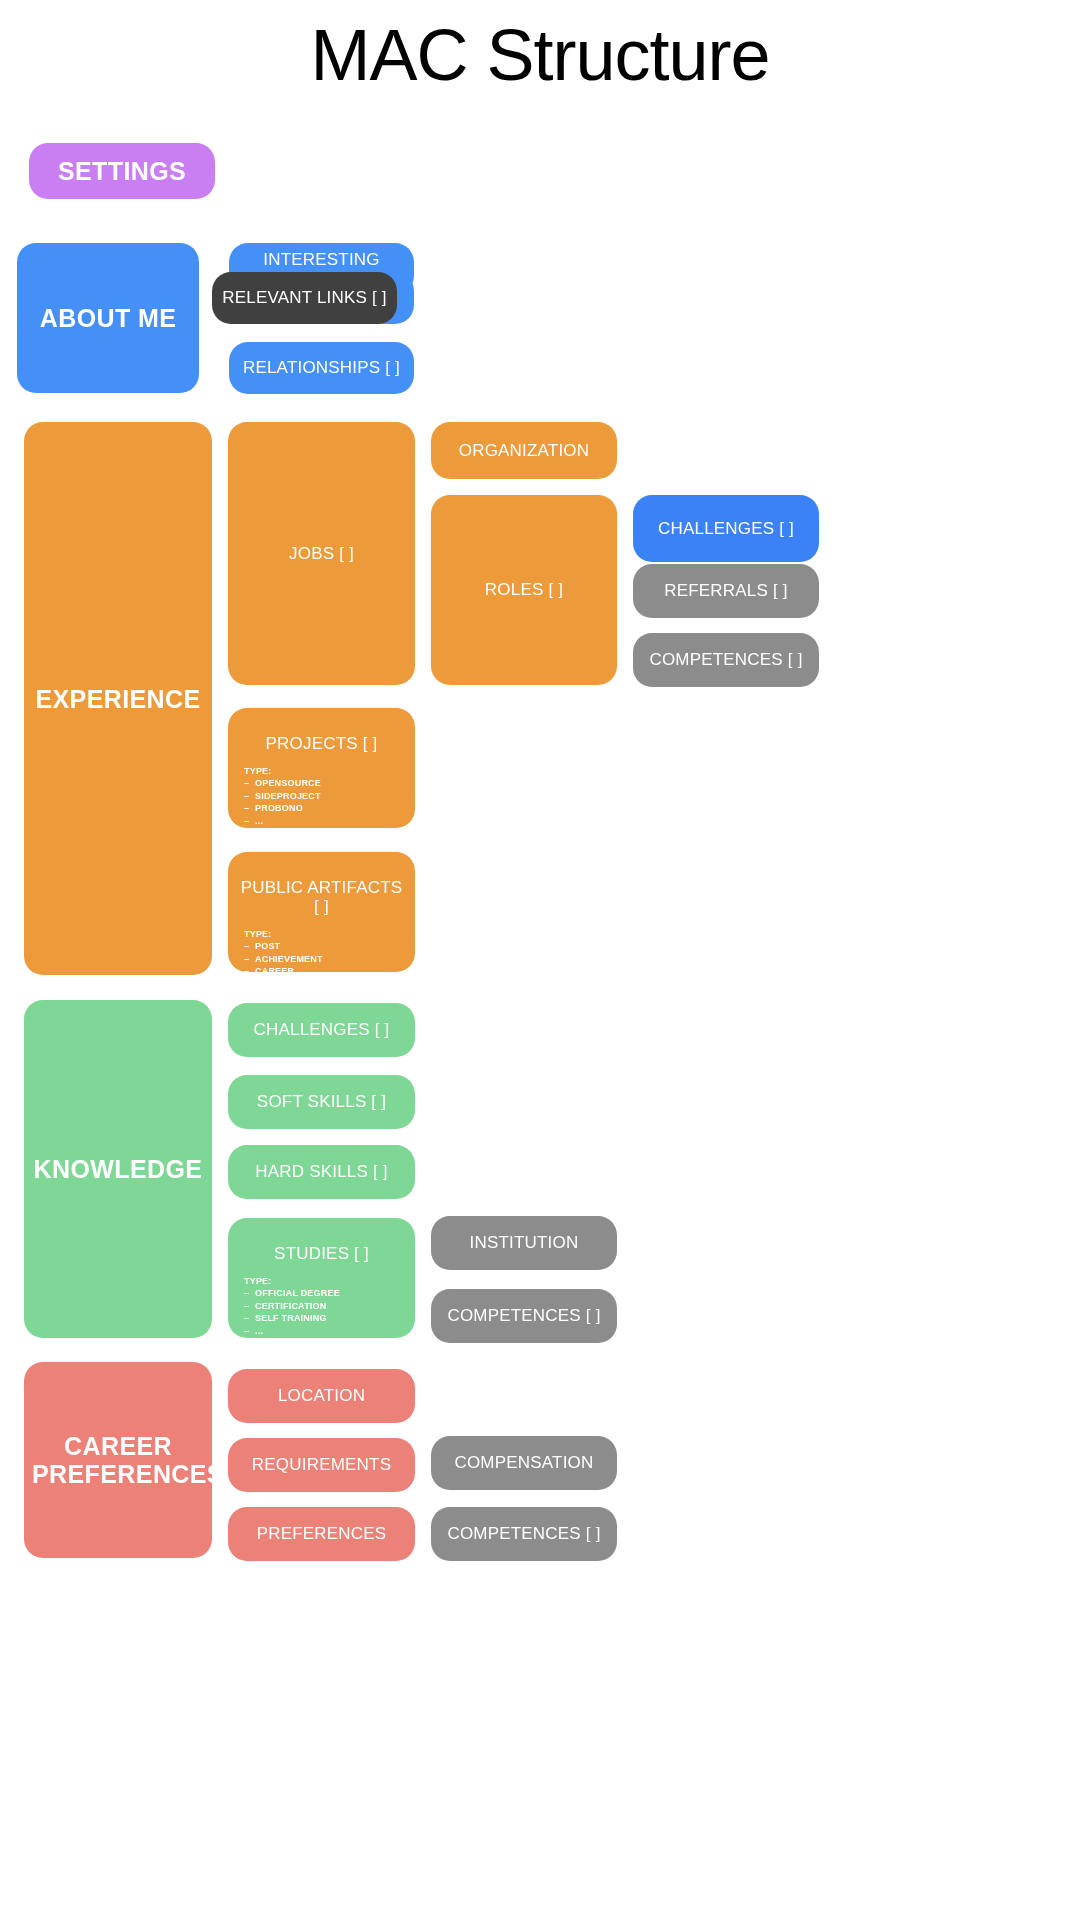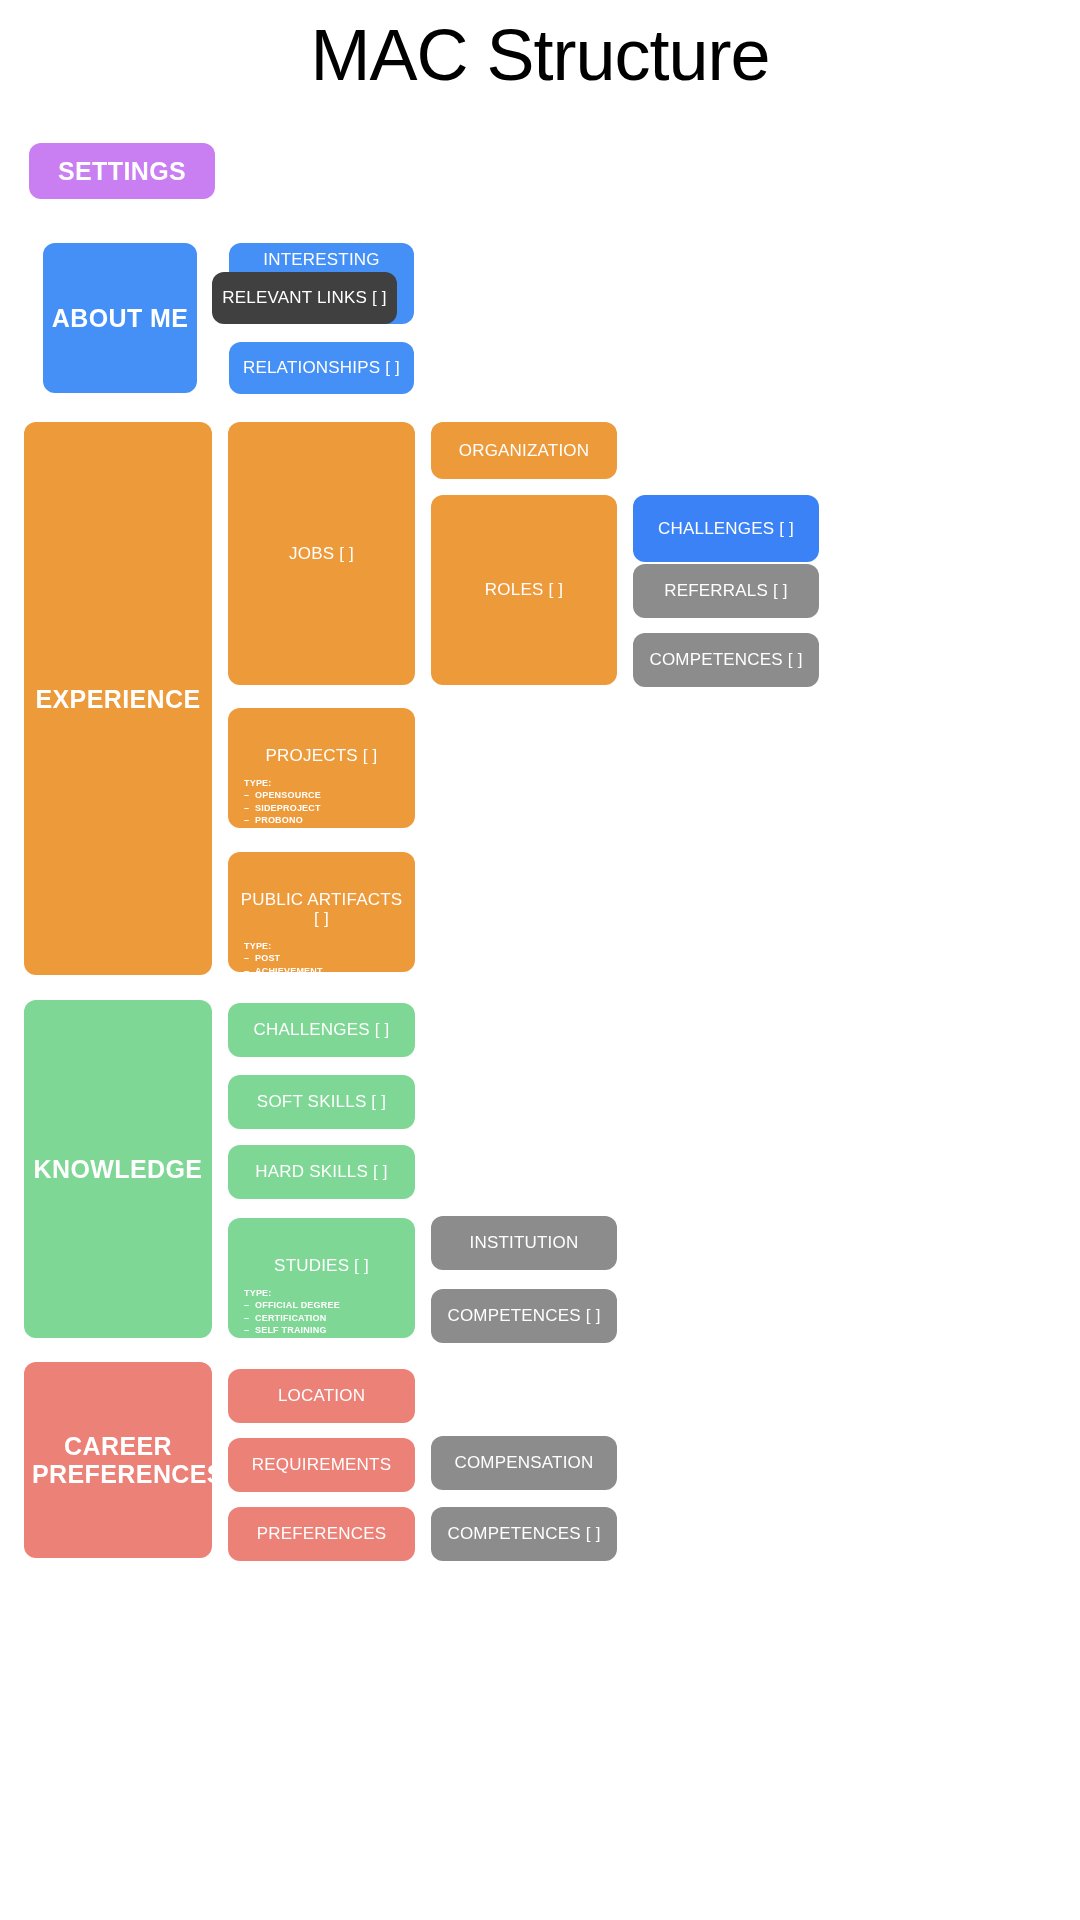--- a/index.html
+++ b/index.html
@@ -8,53 +8,53 @@
     font-family:"Liberation Sans",sans-serif;
     position:relative;overflow:hidden;
     -webkit-font-smoothing:antialiased;
   }
   #page-title{
     position:absolute;left:0;top:0;width:1080px;height:110px;
     display:flex;align-items:center;justify-content:center;
     font-size:72px;font-weight:normal;color:#000000;letter-spacing:-1px;
   }
   .blk{
-    position:absolute;border-radius:12px;box-sizing:border-box;
+    position:absolute;border-radius:19px;box-sizing:border-box;
     color:#ffffff;display:flex;flex-direction:column;
     align-items:flex-end;justify-content:center;text-align:center;
   }
   .blk .lbl{
     display:block;width:100%;padding:0 8px;box-sizing:border-box;
     line-height:1.12;
   }
   
   .sz-big .lbl{font-size:25px;font-weight:bold;letter-spacing:.4px;}
   .sz-mid .lbl{font-size:17px;font-weight:normal;letter-spacing:.2px;}
   
   .has-list{justify-content:flex-start;padding-top:26px;}
-  .has-list .lbl{font-size:17px;margin-bottom:12px;margin-top:12px;}
+  .has-list .lbl{font-size:17px;margin-bottom:12px;}
   .typelist{
     width:100%;box-sizing:border-box;padding:0 0 0 16px;
     text-align:left;font-size:9px;line-height:1.38;font-weight:bold;
     letter-spacing:.2px;
   }
   .typelist .tl-head{display:block;}
   .typelist .tl-item{display:block;}
   .typelist .tl-item .dash{display:inline-block;width:11px;}
 </style>
 </head>
 <body>
 
 <div id="page-title">MAC Structure</div>
 
 <div class="blk sz-big" style="left:29px;top:143px;width:186px;height:56px;background:#c97ef2;">
   <span class="lbl">SETTINGS</span>
 </div>
 
-<div class="blk sz-big" style="left:43px;top:243px;width:154px;height:150px;background:#4490f7;">
+<div class="blk sz-big" style="left:17px;top:243px;width:182px;height:150px;background:#4490f7;">
   <span class="lbl">ABOUT ME</span>
 </div>
 <div class="blk sz-mid" style="left:229px;top:243px;width:185px;height:52px;background:#4490f7;">
   <span class="lbl">INTERESTING FACTS [ ]</span>
 </div>
 <div class="blk sz-mid" style="left:229px;top:272px;width:185px;height:52px;background:#4490f7;top:272px;"></div>
 <div class="blk sz-mid" style="left:212px;top:272px;width:185px;height:52px;background:#404040;">
   <span class="lbl">RELEVANT LINKS [ ]</span>
 </div>
 <div class="blk sz-mid" style="left:229px;top:342px;width:185px;height:52px;background:#4490f7;">

